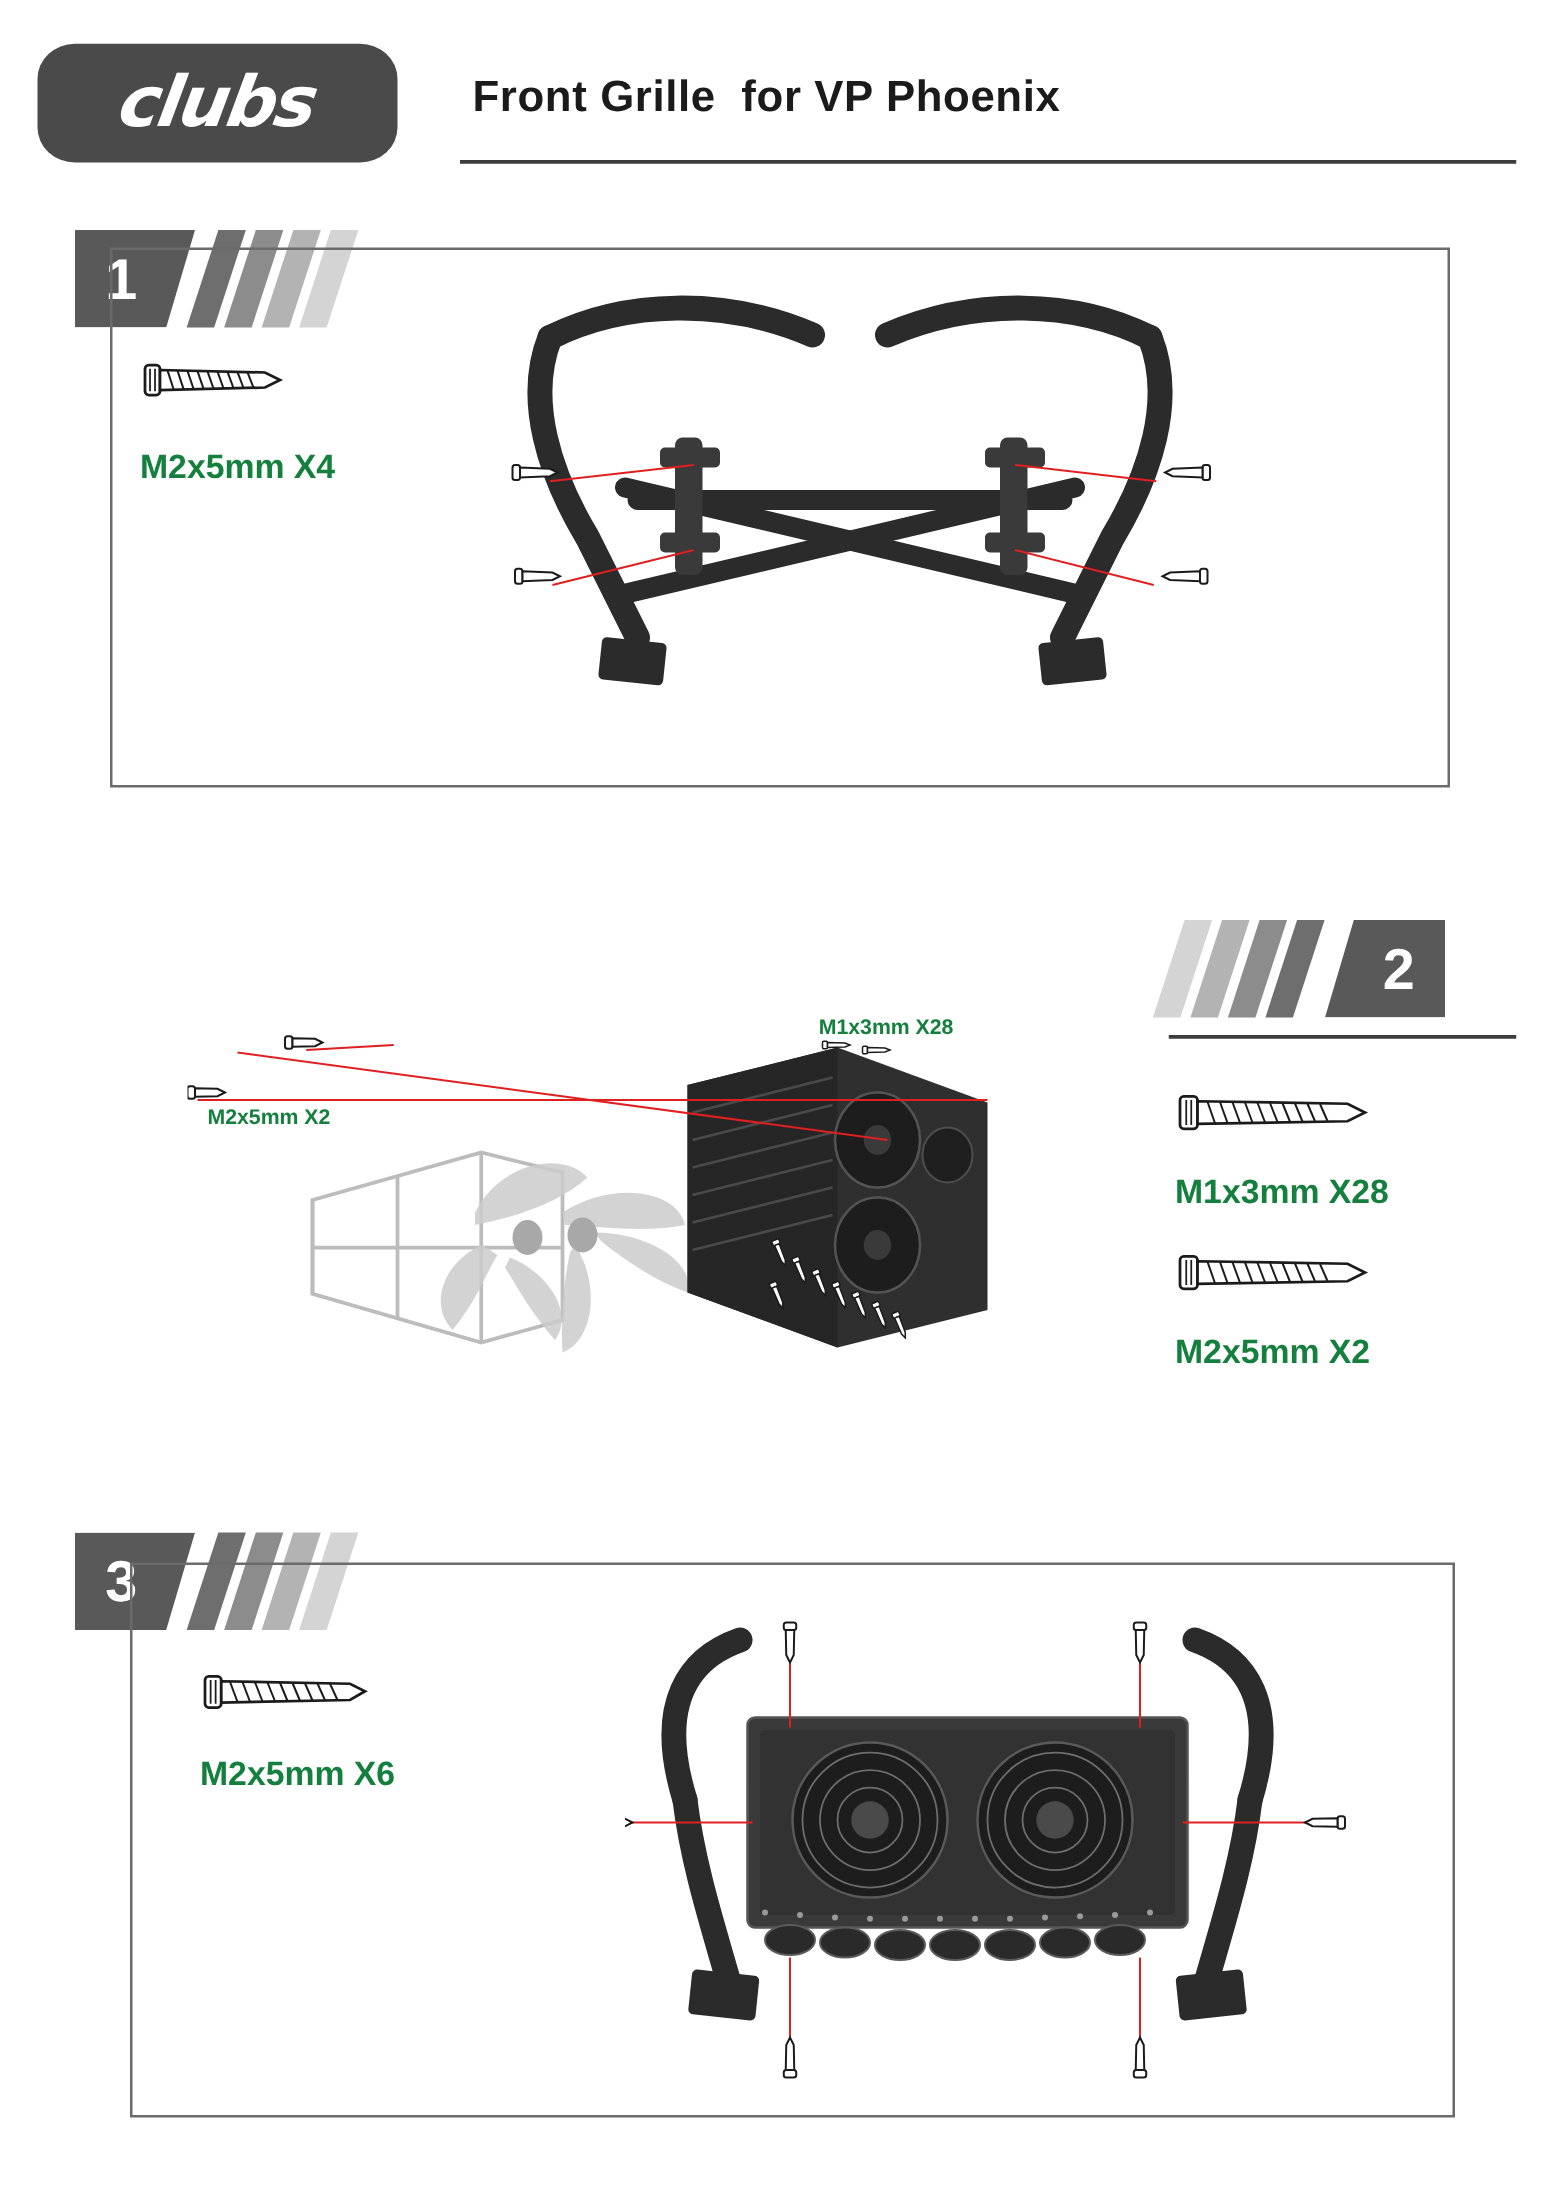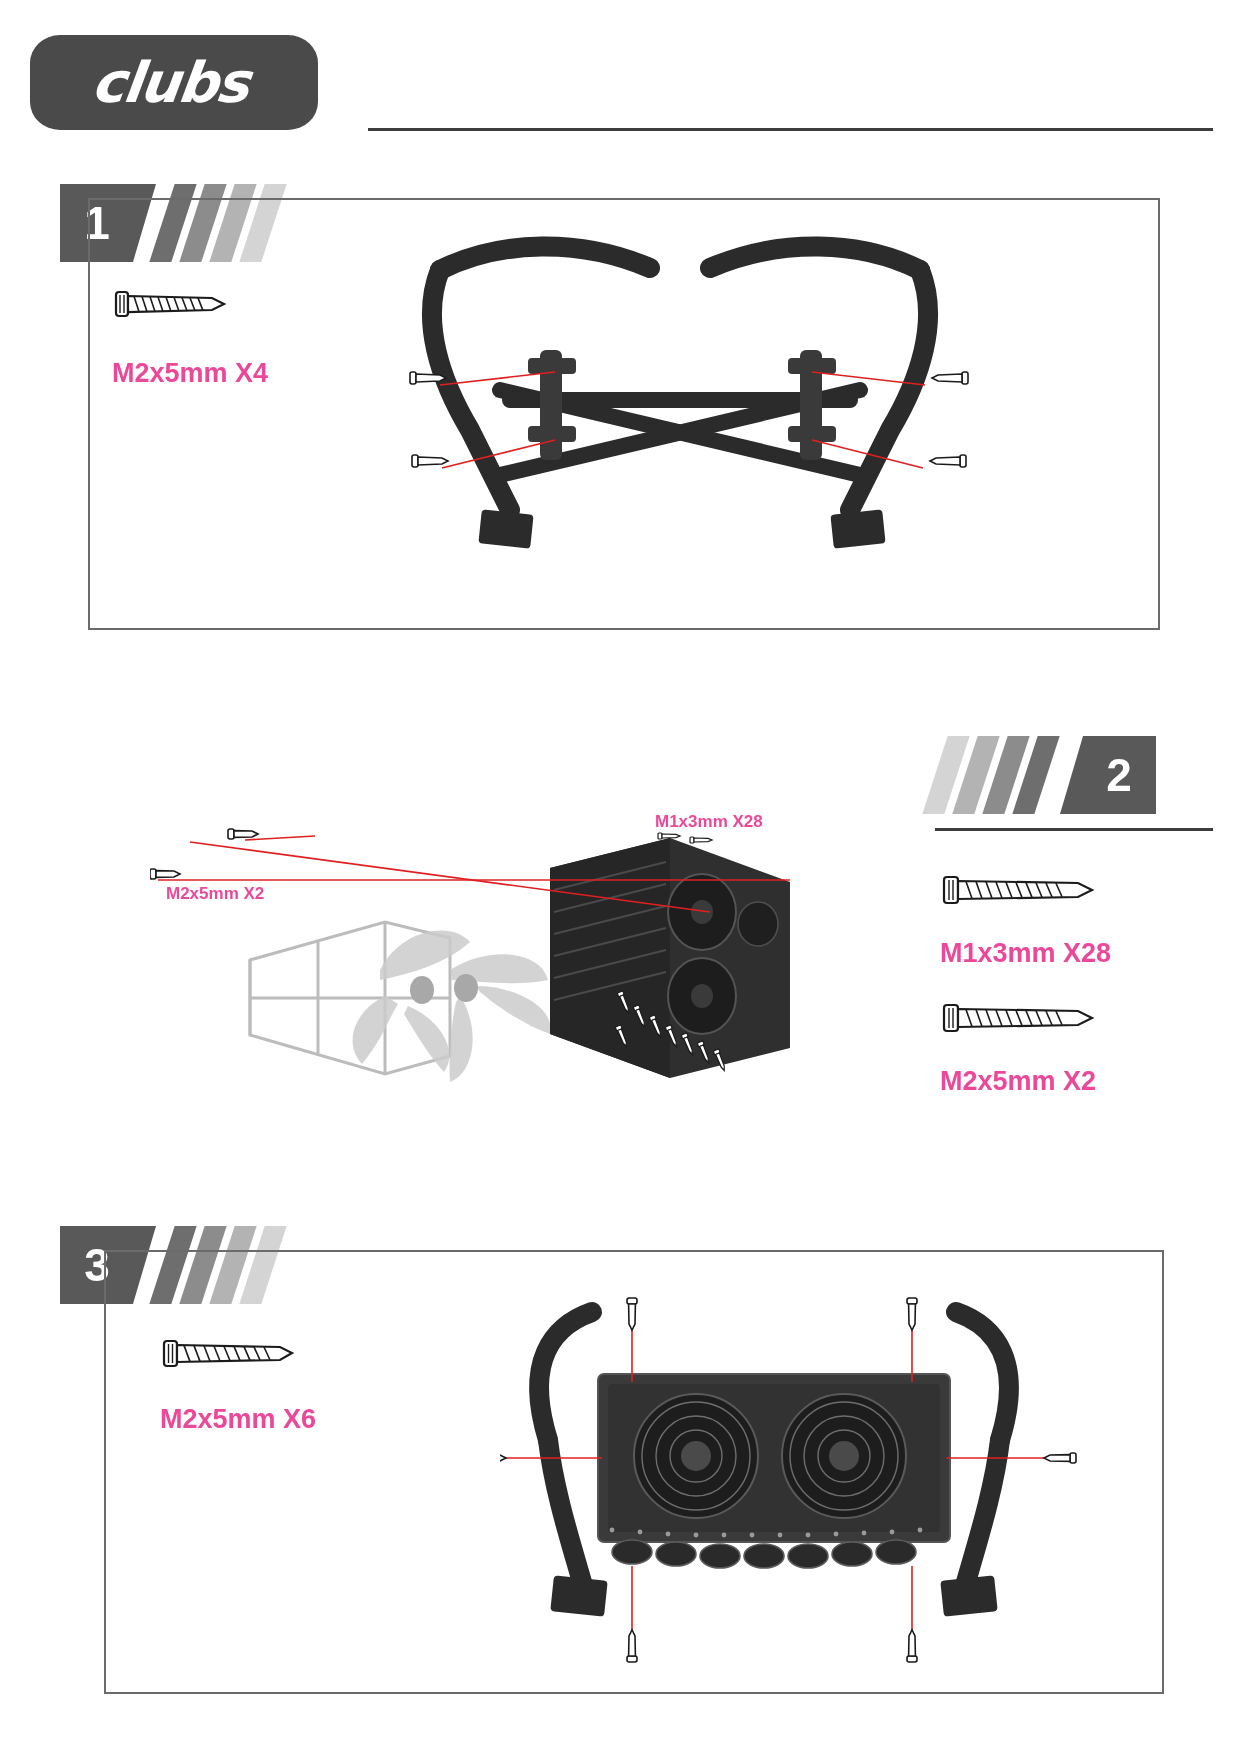--- a/index.html
+++ b/index.html
@@ -109,21 +109,21 @@
     position: absolute;
     border: 2px solid #6b6b6b;
     box-sizing: border-box;
   }
 
   
   .part-label {
     position: absolute;
     font-size: 27px;
     font-weight: bold;
-    color: #ec4899;
+    color: #15803d;
     white-space: nowrap;
   }
   .part-label.small {
     font-size: 17px;
     font-weight: bold;
   }
   .screw {
     position: absolute;
   }
 
@@ -132,20 +132,21 @@
     position: absolute;
   }
 </style>
 </head>
 <body>
 
 <div class="header">
   <div class="logo-badge">
     <div class="logo-text">clubs</div>
   </div>
+  <div class="header-title">Front Grille  for VP Phoenix</div>
   <div class="header-rule"></div>
 </div>
 
 <div class="chip-num right-cut" style="left:60px; top:184px;">1</div>
 <div class="slashes" style="left:162px; top:184px;">
   <div class="slash" style="background:#6e6e6e"></div>
   <div class="slash" style="background:#8c8c8c"></div>
   <div class="slash" style="background:#b3b3b3"></div>
   <div class="slash" style="background:#d4d4d4"></div>
 </div>

